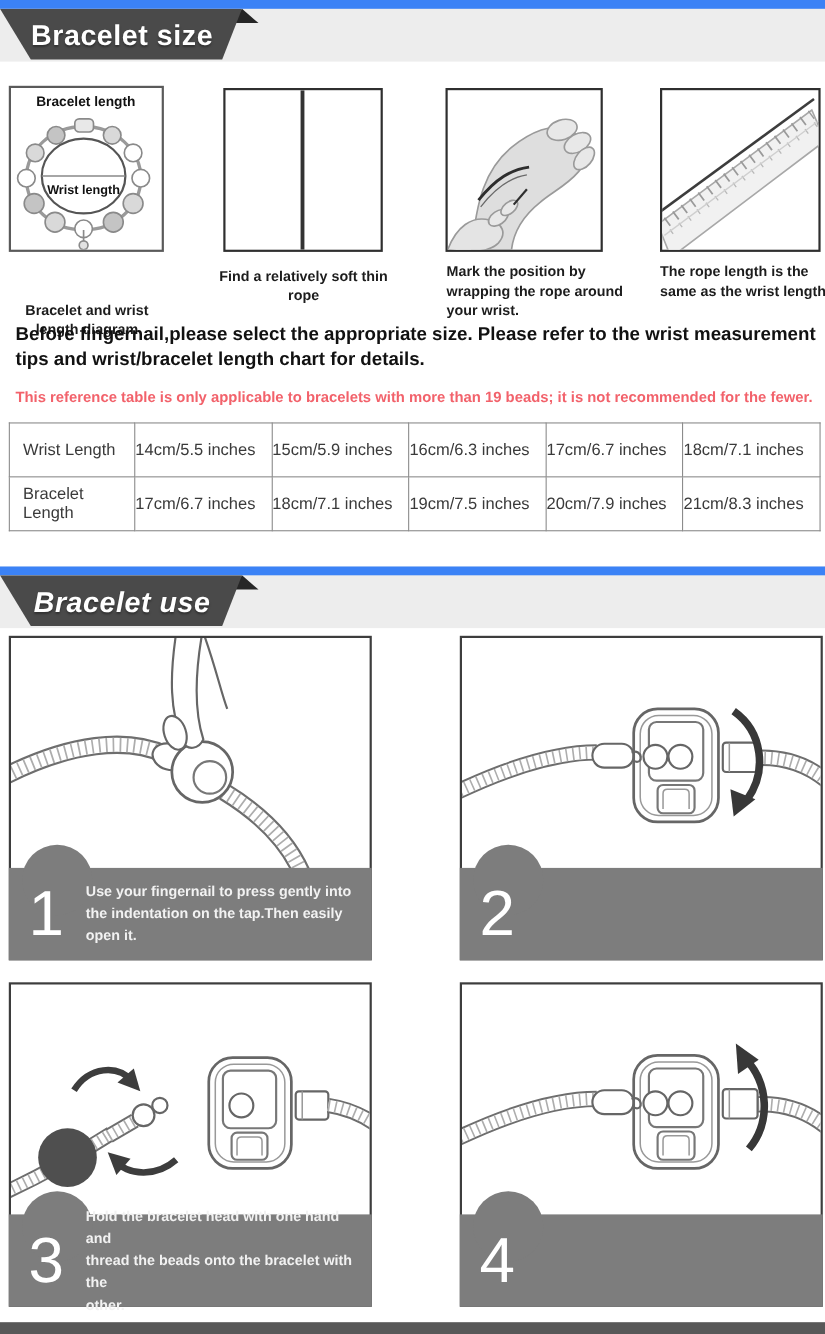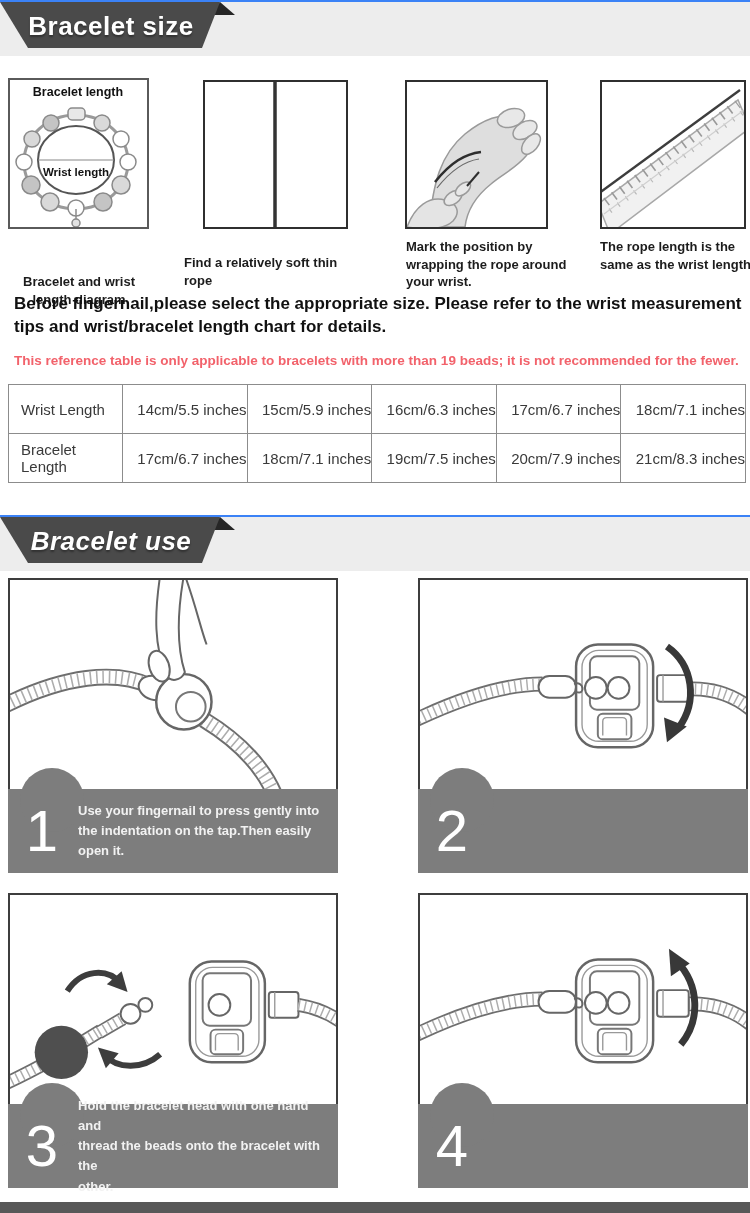--- a/index.html
+++ b/index.html
@@ -5,61 +5,61 @@
   * { margin:0; padding:0; box-sizing:border-box; }
   html,body { background:#fff; }
   .page {
     position:relative; width:750px; height:1213px; margin:0 auto;
     background:#fff; overflow:hidden;
     font-family:"Liberation Sans", sans-serif;
   }
   
   .band {
     position:absolute; left:0; width:750px; height:56px;
-    background:#ededed; border-top:2px solid #3b82f6;
+    background:#ededed; border-top:8px solid #3b82f6;
   }
   .ribbon { position:absolute; left:0; top:0; }
   .ribbon-title {
     position:absolute; left:0; top:9px; width:222px; text-align:center;
     font-size:26px; font-weight:bold; color:#ffffff; letter-spacing:.5px;
     text-shadow:0 2px 2px rgba(0,0,0,.35);
   }
   
   .mbox { position:absolute; background:#fff; }
   .mbox svg { display:block; }
   #mbox1 { left:8px;  top:78px; width:141px; height:151px; border:2px solid #5a5a5a; }
   #mbox2 { left:203px; top:80px; width:145px; height:149px; border:2px solid #2f2f2f; }
   #mbox3 { left:405px; top:80px; width:143px; height:149px; border:2px solid #2f2f2f; }
   #mbox4 { left:600px; top:80px; width:146px; height:149px; border:2px solid #2f2f2f; }
   .mcap {
     position:absolute; font-size:13px; font-weight:bold; color:#1c1c1c;
     line-height:1.35; white-space:pre-line;
   }
   #mcap1 { left:2px;  top:237px; width:154px; text-align:center;margin-top:36px; }
-  #mcap2 { left:184px; top:254px; width:184px; }
+  #mcap2 { left:184px; top:242px; width:184px; text-align:center; }
   #mcap3 { left:406px; top:238px; width:172px; text-align:left; }
   #mcap4 { left:600px; top:238px; width:164px; text-align:left; }
   
   .intro {
     position:absolute; left:14px; top:293px; width:732px;
     font-size:17px; font-weight:bold; color:#111; line-height:1.35;
     white-space:pre-line;
   }
   .warning {
     position:absolute; left:14px; top:353px; width:732px;
     font-size:13.5px; font-weight:bold; color:#f2626b;
   }
   
   .size-table {
     position:absolute; left:8px; top:384px; width:738px;
     border-collapse:collapse; table-layout:fixed;
   }
   .size-table td {
     border:1px solid #8c8c8c; height:49px; font-size:15px; color:#3a3a3a;
-    text-align:right; vertical-align:middle; background:#fff;
+    text-align:left; vertical-align:middle; background:#fff;
   }
   .size-table td.rowlabel { text-align:left; padding-left:12px; width:114px; }
   
   .panel {
     position:absolute; width:330px; height:295px; background:#fff;
     border:2px solid #3d3d3d;
   }
   #panel1 { left:8px;   top:578px; }
   #panel2 { left:418px; top:578px; }
   #panel3 { left:8px;   top:893px; }

